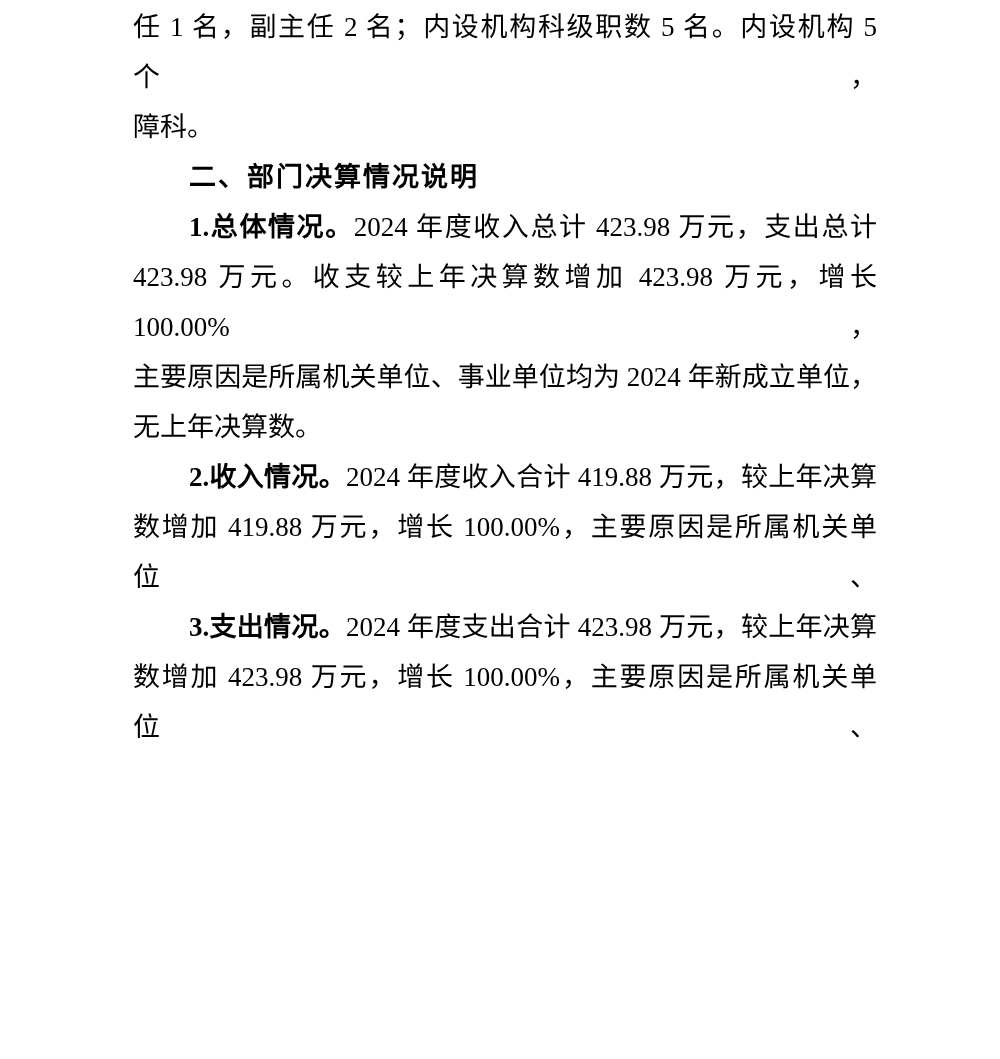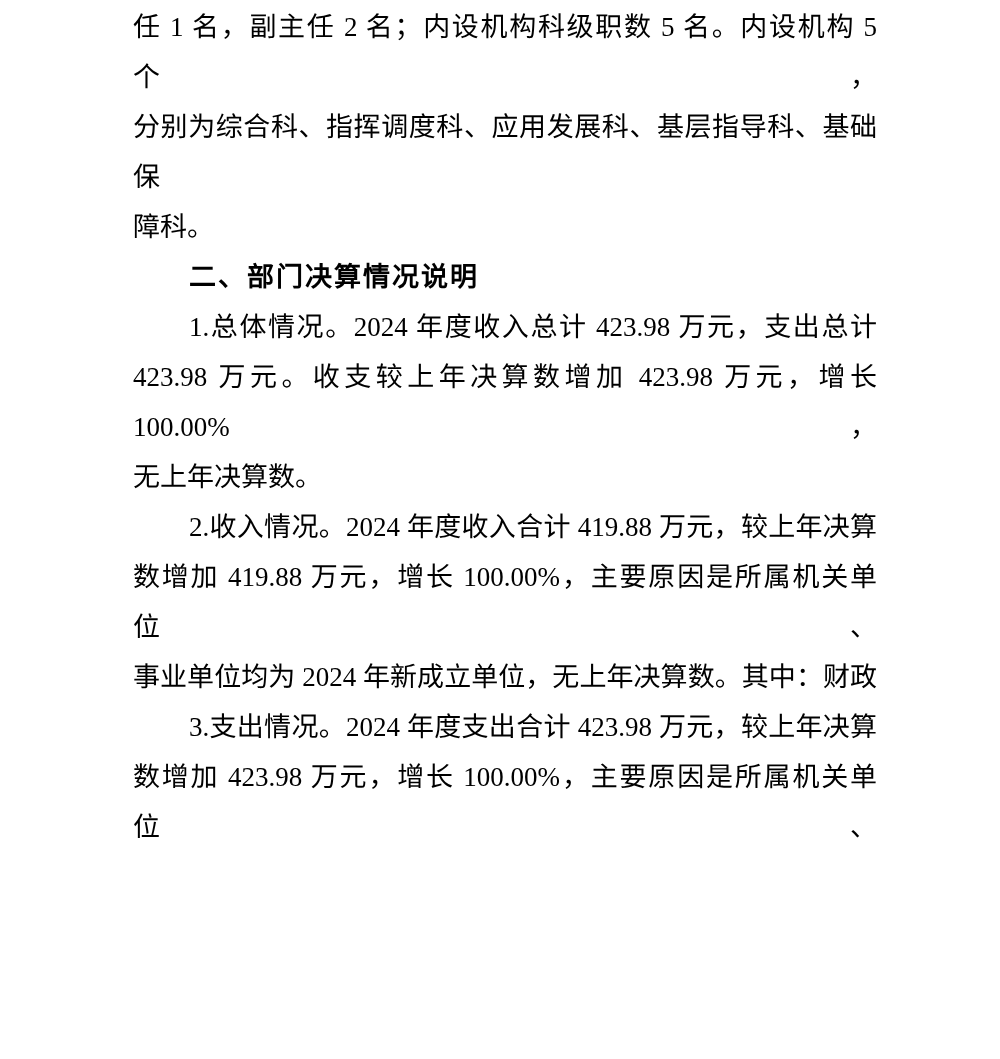--- a/index.html
+++ b/index.html
@@ -32,50 +32,49 @@
   
   .last {
     text-align: left;
   }
   
   .indent {
     padding-left: 56px;
   }
   
   .b {
-    font-weight: normal;
+    font-weight: bold;
   }
   
   .heading {
     font-family: "Liberation Sans", sans-serif;
     font-weight: bold;
     letter-spacing: 2px;
   }
   
   .subheading {
     font-style: italic;
     letter-spacing: 2px;
   }
 </style>
 </head>
 <body>
 
 <div class="page">
 
   <div class="ln just"><span>任 1 名，副主任 2 名；内设机构科级职数 5 名。内设机构 5 个，</span></div>
-  <div class="ln just"><span>分别为综合科、指挥调度科、应用发展科、基层指导科、基础保</span></div>
   <div class="ln last"><span>障科。</span></div>
 
   <div class="ln last indent heading"><span>二、部门决算情况说明</span></div>
 
 
   <div class="ln just indent"><span class="b">1.总体情况。</span><span>2024 年度收入总计 423.98 万元，支出总计</span></div>
   <div class="ln just"><span>423.98 万元。收支较上年决算数增加 423.98 万元，增长 100.00%，</span></div>
+  <div class="ln just"><span>主要原因是所属机关单位、事业单位均为 2024 年新成立单位，</span></div>
   <div class="ln last"><span>无上年决算数。</span></div>
 
   <div class="ln just indent"><span class="b">2.收入情况。</span><span>2024 年度收入合计 419.88 万元，较上年决算</span></div>
   <div class="ln just"><span>数增加 419.88 万元，增长 100.00%，主要原因是所属机关单位、</span></div>
-  <div class="ln just"><span>事业单位均为 2024 年新成立单位，无上年决算数。其中：财政</span></div>
 
   <div class="ln just indent"><span class="b">3.支出情况。</span><span>2024 年度支出合计 423.98 万元，较上年决算</span></div>
   <div class="ln just"><span>数增加 423.98 万元，增长 100.00%，主要原因是所属机关单位、</span></div>
 
 </div>
 
 </body></html>

